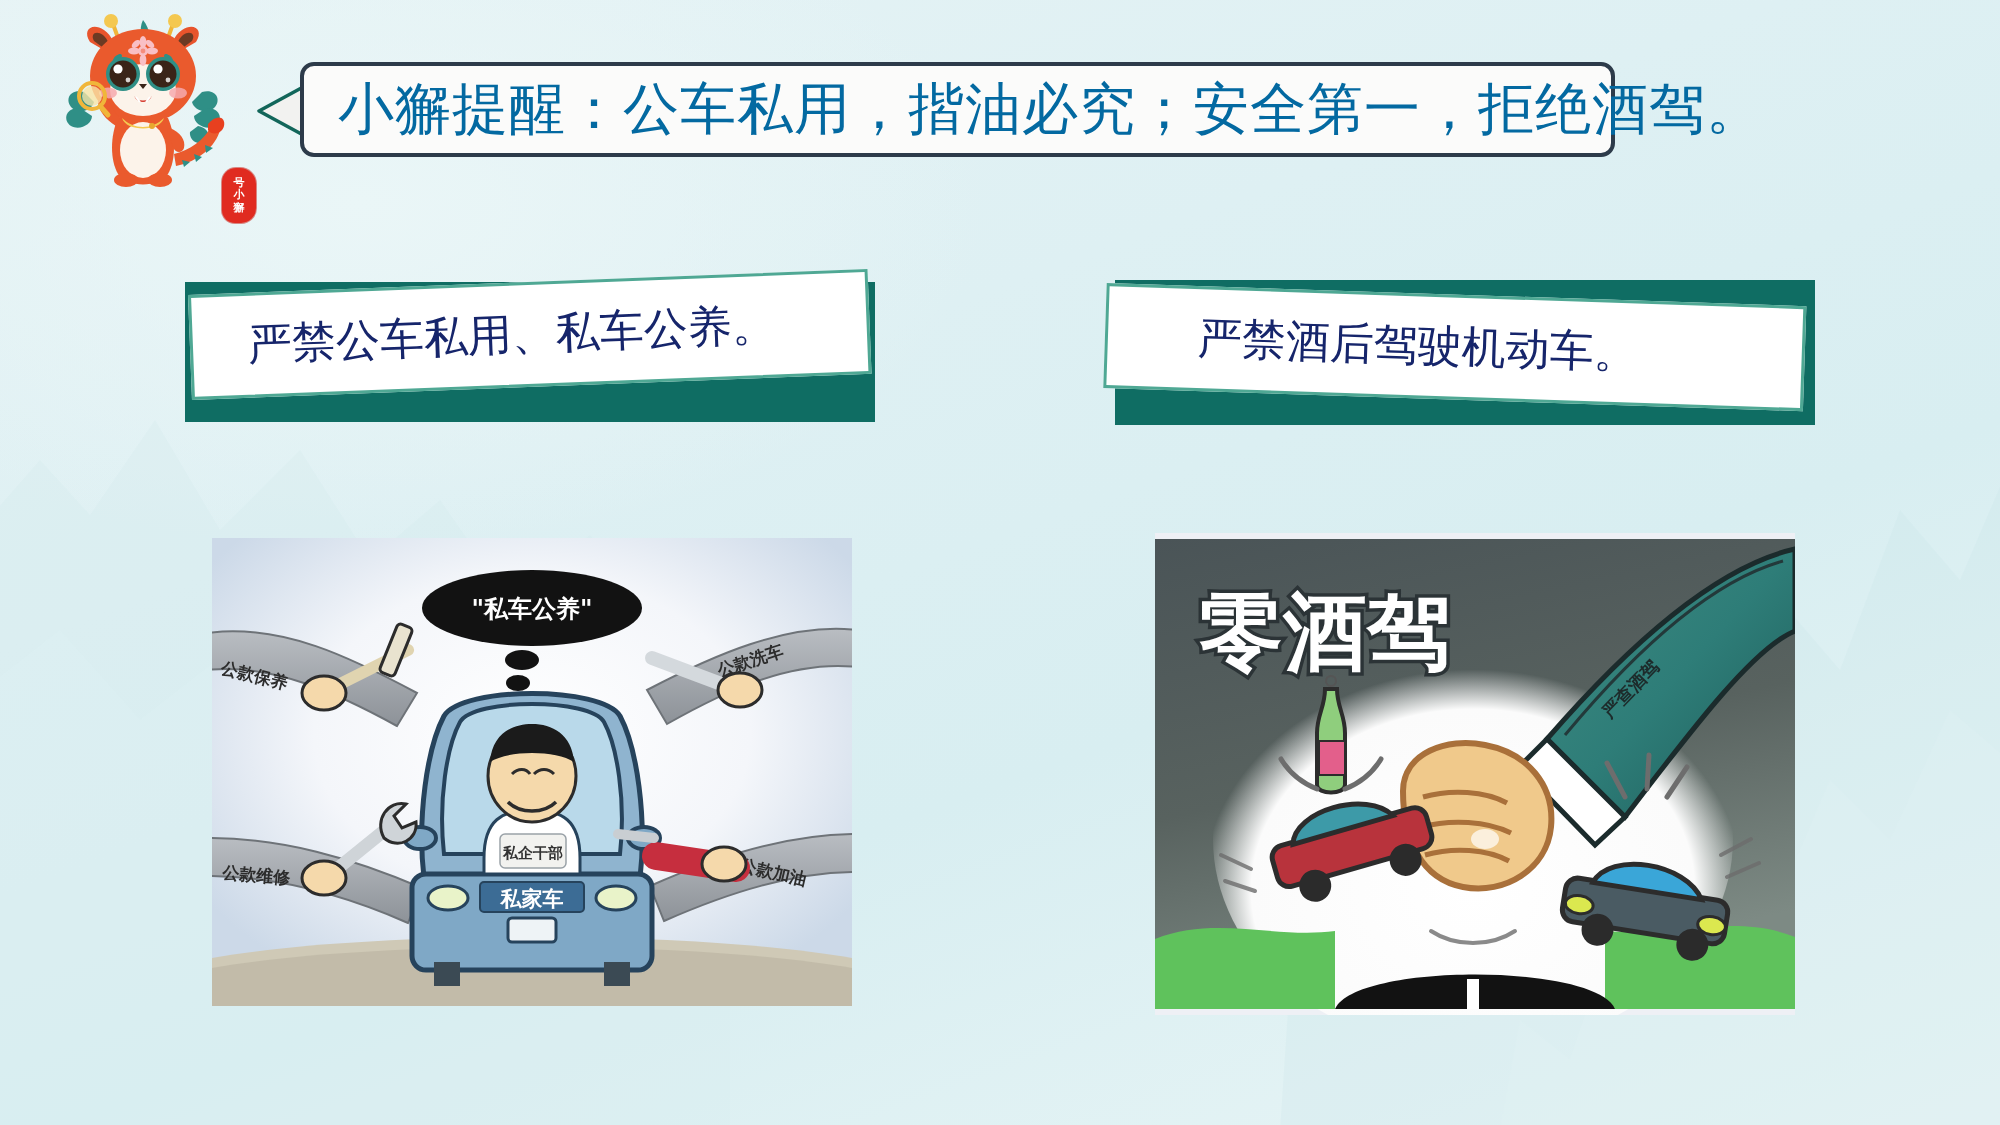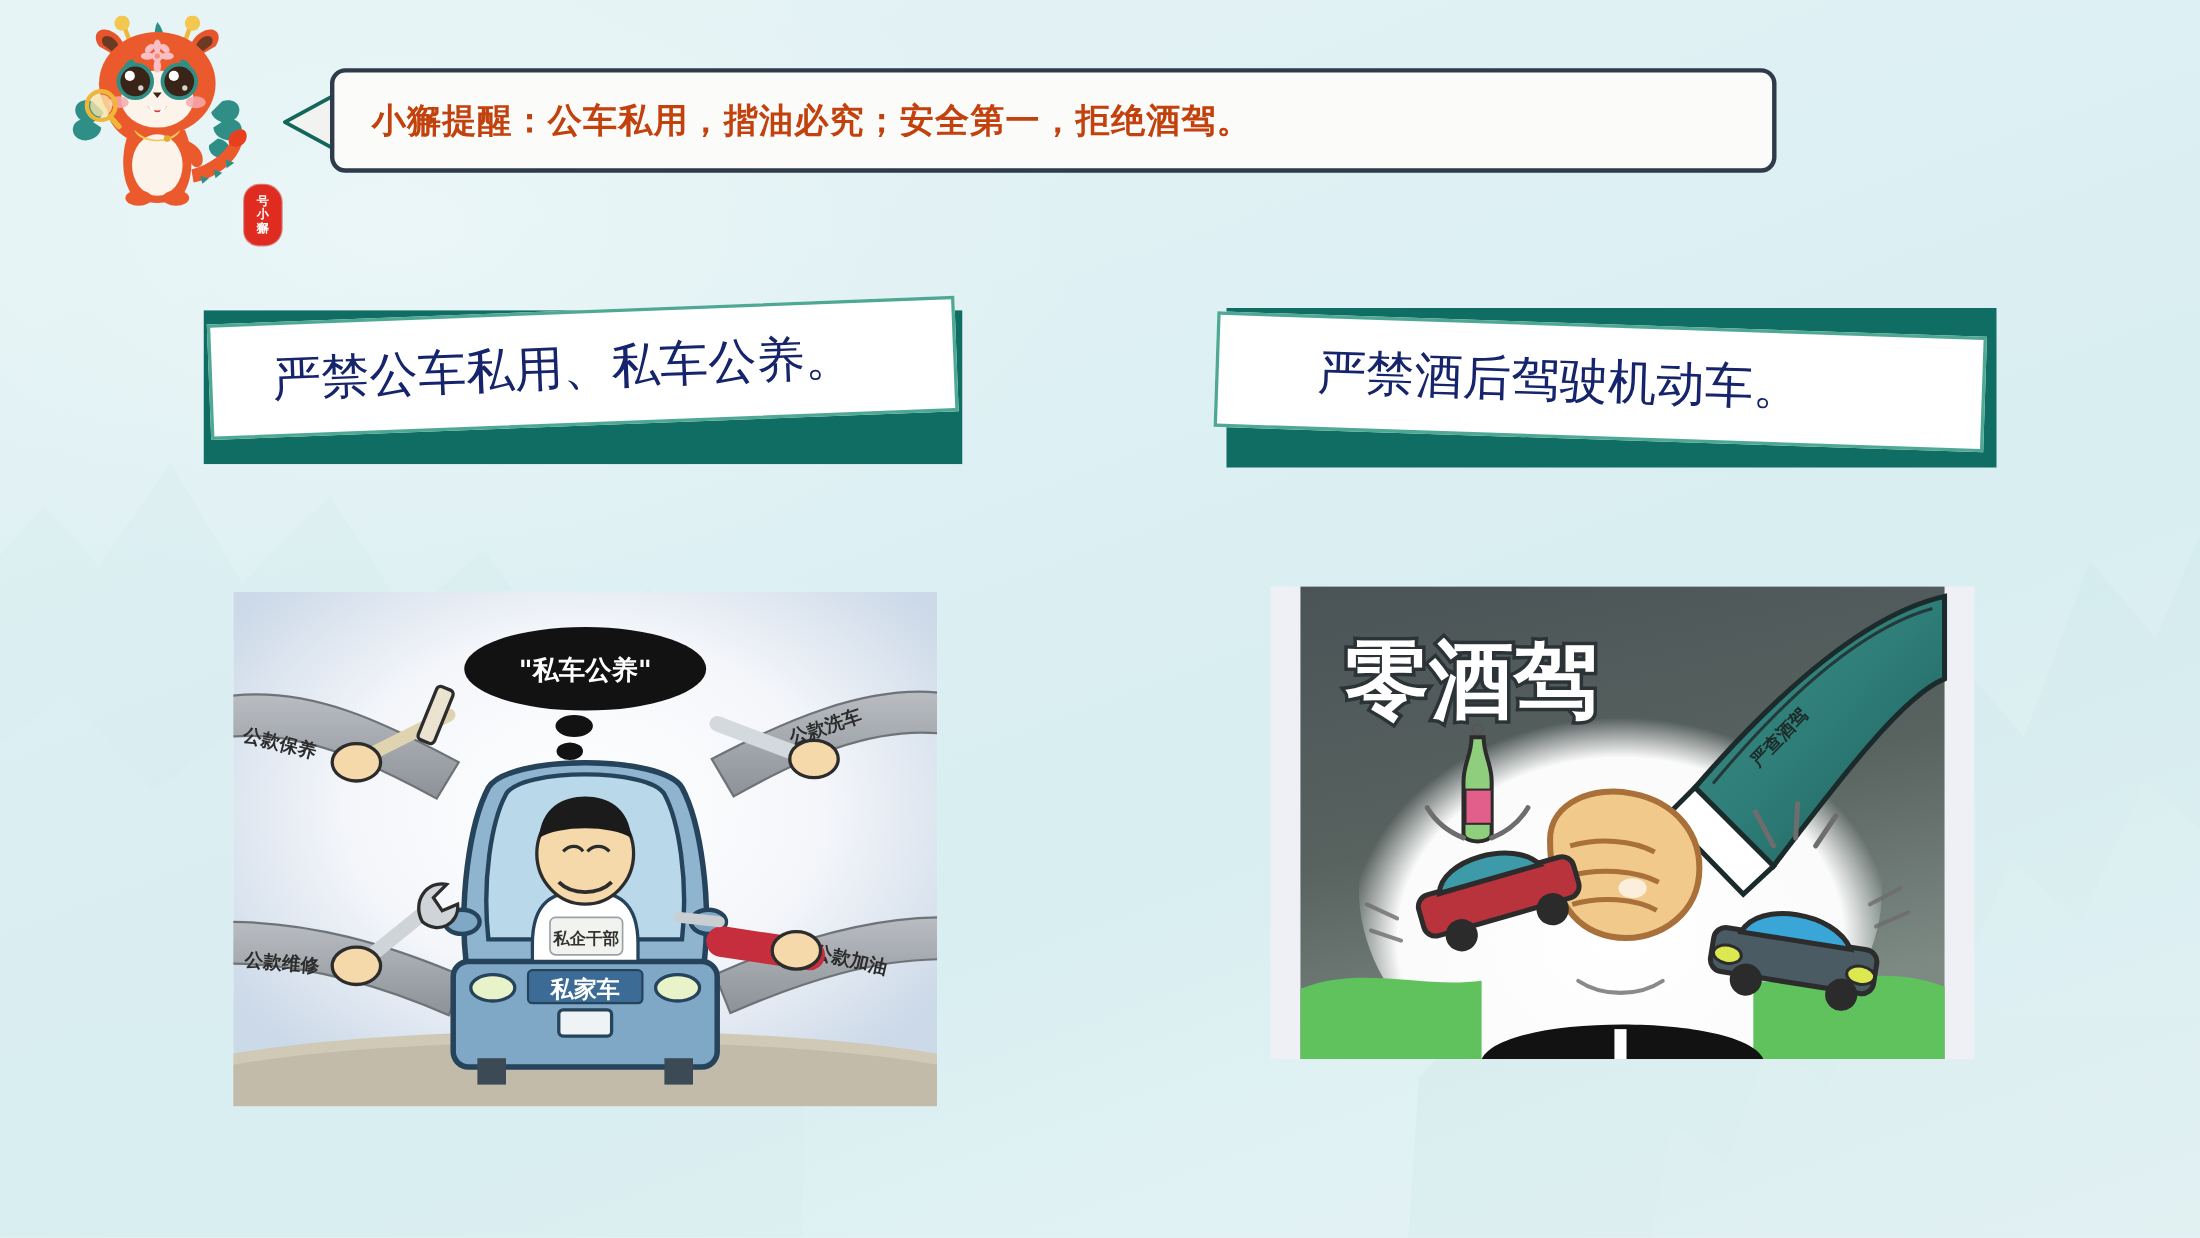--- a/index.html
+++ b/index.html
@@ -29,23 +29,22 @@
         color:#fff;font-size:11px;line-height:1.12;font-weight:700;
         font-family:"DejaVu Sans","Liberation Sans",sans-serif;}
   
   #bubble{
     position:absolute;left:300px;top:62px;width:1315px;height:95px;
     background:#fbfbfa;border:4px solid #2d3b4a;border-radius:14px;
     display:flex;align-items:center;
     box-sizing:border-box;
   }
   #bubble-text{
-    padding-left:34px;color:#c2410c;font-size:31px;letter-spacing:1px;
+    padding-left:34px;color:#0369a1;font-size:56px;letter-spacing:1px;
     white-space:nowrap;
-    font-weight:bold;
   }
   #tail{position:absolute;left:257px;top:84px;width:50px;height:55px;}
   #tail svg{display:block}
   
   .banner{position:absolute;}
   .banner .shadow{position:absolute;background:#0f6d63;}
   .banner .card{position:absolute;background:#ffffff;border:3px solid #4fa894;box-sizing:border-box;
                 display:flex;align-items:center;}
   .banner .label{color:#16256b;font-size:44px;white-space:nowrap;}
 
@@ -56,21 +55,21 @@
      transform:rotate(-2.2deg);transform-origin:left center;padding-left:55px;}
 
   #banner-right{left:1095px;top:258px;width:720px;height:175px;}
   #banner-right .shadow{left:20px;top:22px;width:700px;height:145px;}
   #banner-right .card{left:10px;top:25px;width:700px;height:105px;
      transform:rotate(1.9deg);transform-origin:left center;padding-left:90px;}
 
   
   .illus{position:absolute;overflow:hidden;background:#eef0f5;}
   #illus-left{left:212px;top:538px;width:640px;height:468px;}
-  #illus-right{left:1155px;top:533px;width:640px;height:430px;}
+  #illus-right{left:1155px;top:533px;width:640px;height:482px;}
   .illus svg{display:block;width:100%;height:100%;}
 </style>
 </head>
 <body>
 
 <div id="slide">
 
   <div class="mtn" style="left:-30px;top:300px;">
     <svg width="760" height="825" viewBox="0 0 760 825">
       <path d="M0 240 L70 160 L120 215 L185 120 L250 230 L330 150 L400 260 L470 200 L540 300 L620 235 L700 330 L760 290 L760 825 L0 825 Z" fill="#cfe7ea" opacity=".55"></path>

